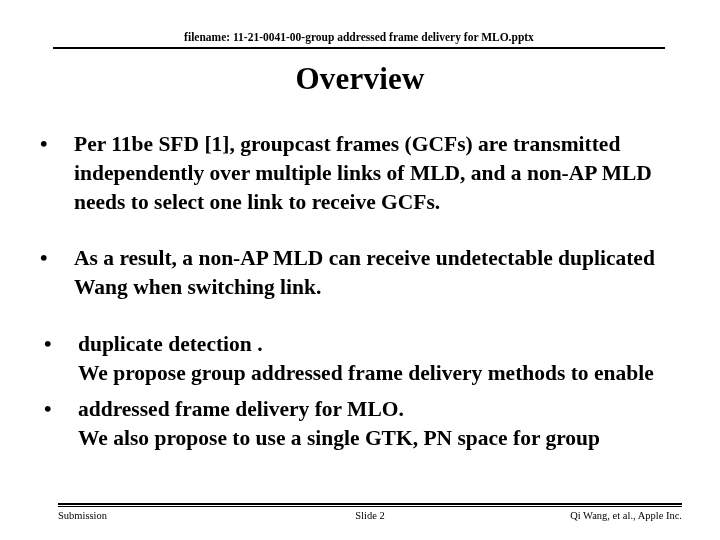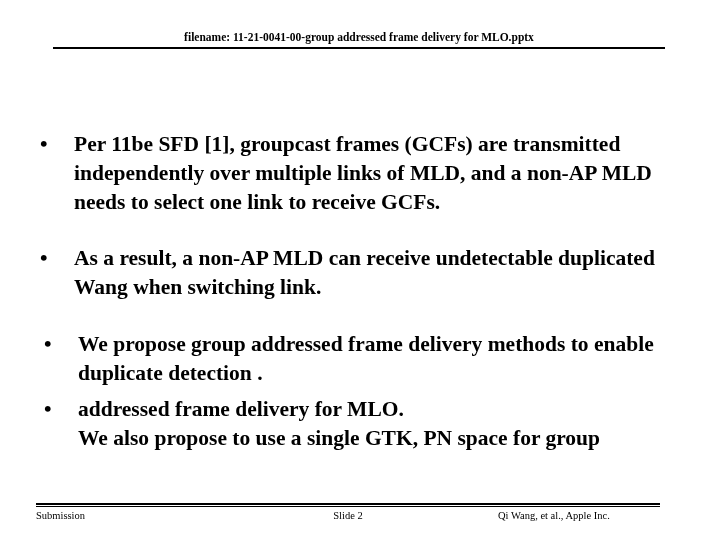--- a/index.html
+++ b/index.html
@@ -102,21 +102,21 @@
   .grp-b { padding-left: 44px; padding-right: 0px; }
   .grp-b .bullet { margin-bottom: 7px; }
   .grp-b .btext { white-space: nowrap; }
 
   .spacer-a { height: 10px; }
   .spacer-b { height: 11px; }
 
   
   .footer {
     position: absolute;
-    left: 36px;
+    left: 58px;
     top: 503px;
     width: 624px;
   }
   .footer-rule-outer {
     width: 624px;
     height: 0;
     border-top: 2px solid #000000;
   }
   .footer-rule-inner {
     width: 624px;
@@ -129,32 +129,33 @@
     display: flex;
     align-items: baseline;
     margin-top: 2px;
     font-family: "Liberation Serif", "DejaVu Serif", serif;
     font-size: 10.5px;
     line-height: 14px;
     color: #000000;
   }
   .footer-left   { flex: 0 0 34%; text-align: left; }
   .footer-center { flex: 0 0 32%; text-align: center; font-family: Liberation Serif, serif; }
-  .footer-right  { flex: 1 1 auto; text-align: center; }
+  .footer-right  { flex: 1 1 auto; text-align: right; }
 </style>
 </head>
 <body>
 
 <div class="slide">
 
   <div class="header">
     <div class="header-filename">filename:  11-21-0041-00-group addressed frame delivery for MLO.pptx</div>
     <div class="header-rule"></div>
   </div>
 
+  <div class="slide-title">Overview</div>
 
   <div class="body-area">
 
     <div class="grp-a">
 
       <div class="bullet">
         <span class="marker">•</span>
         <span class="btext">Per 11be SFD [1], groupcast frames (GCFs) are transmitted independently over multiple links of MLD, and a non-AP MLD needs to select one link to receive GCFs.</span>
       </div>
 
@@ -166,22 +167,22 @@
       </div>
 
     </div>
 
     <div class="spacer-b"></div>
 
     <div class="grp-b">
 
       <div class="bullet">
         <span class="marker">•</span>
+        <span class="btext">duplicate detection .</span>
         <span class="btext">We propose group addressed frame delivery methods to enable</span>
-        <span class="btext">duplicate detection .</span>
       </div>
 
       <div class="bullet">
         <span class="marker">•</span>
         <span class="btext">addressed frame delivery for MLO.</span>
         <span class="btext">We also propose to use a single GTK, PN space for group</span>
       </div>
 
     </div>
 

